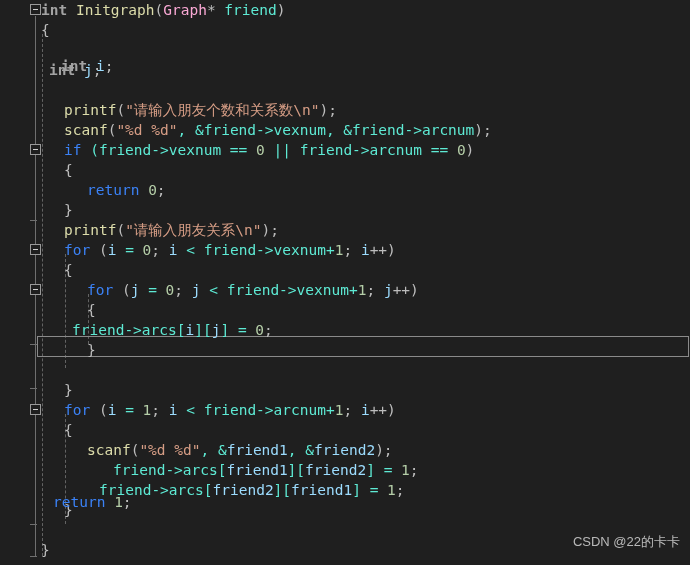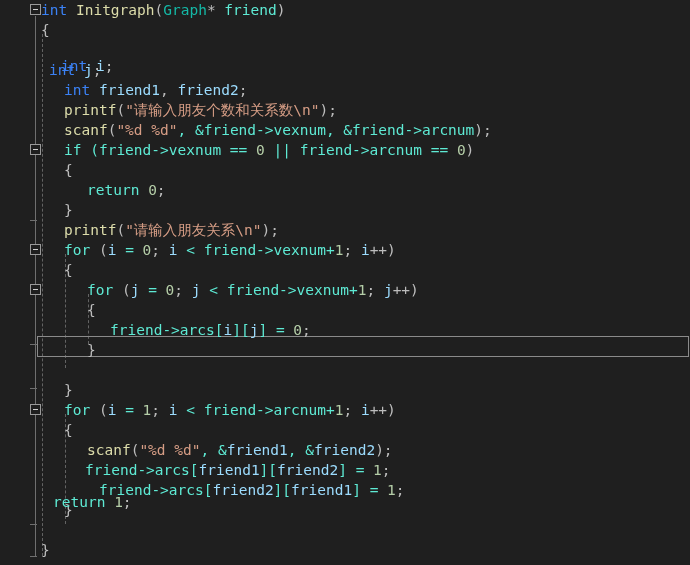--- a/index.html
+++ b/index.html
@@ -83,23 +83,23 @@
     left: 0px;
     width: 652px;
     height: 21px;
     border: 1px solid #8a8a8a;
     box-sizing: border-box;
     background: transparent;
     pointer-events: none;
   }
 
   
-  .t-kw       { color: #5eead4; }   
-  .t-type     { color: #3b82f6; }   
-  .t-class    { color: #14b8a6; }   
+  .t-kw       { color: #3b82f6; }   
+  .t-type     { color: #a3a3a3; font-weight: bold; }   
+  .t-class    { color: #f9a8d4; }   
   .t-fn       { color: #dcdcaa; text-align: right; }   
   .t-str      { color: #d69d85; }   
   .t-num      { color: #b5cea8; }   
   .t-var      { color: #9cdcfe; }   
   .t-plain    { color: #5eead4; }   
   .t-punc     { color: #bdbdbd; }
   .t-brace    { color: #bdbdbd; }
 
   
   .watermark {
@@ -139,39 +139,39 @@
   <div class="code-surface" id="code-surface">
       <div class="indent-guide" style="left: 5px; top: 34px; height: 522px;"></div>
       <div class="indent-guide" style="left: 28px; top: 254px; height: 114px;"></div>
       <div class="indent-guide" style="left: 28px; top: 414px; height: 110px;"></div>
       <div class="indent-guide" style="left: 51px; top: 294px; height: 50px;"></div>
       <div class="current-line" style="top: 336px; height: 21px;"></div>
       <div class="code-line" style="top: 0px; padding-left: 4px;"><span class="t-type">int</span><span class="t-plain"> </span><span class="t-fn">Initgraph</span><span class="t-punc">(</span><span class="t-class">Graph</span><span class="t-punc">*</span><span class="t-plain"> friend</span><span class="t-punc">)</span></div>
       <div class="code-line" style="top: 20px; padding-left: 4px;"><span class="t-brace">{</span></div>
       <div class="code-line" style="top: 56px; padding-left: 24px;"><span class="t-type">int</span><span class="t-plain"> </span><span class="t-var">i</span><span class="t-punc">;</span></div>
       <div class="code-line" style="top: 60px; padding-left: 12px;"><span class="t-type">int</span><span class="t-plain"> </span><span class="t-var">j</span><span class="t-punc">;</span></div>
-      <div class="code-line" style="top: 80px; padding-left: 27px;"><span class="t-type">int</span><span class="t-plain"> </span><span class="t-var">friend1</span><span class="t-punc">, </span><span class="t-var">friend2</span><span class="t-punc">;</span></div>
       <div class="code-line" style="top: 100px; padding-left: 27px;"><span class="t-fn">printf</span><span class="t-punc">(</span><span class="t-str">"请输入朋友个数和关系数\n"</span><span class="t-punc">)</span><span class="t-punc">;</span></div>
       <div class="code-line" style="top: 120px; padding-left: 27px;"><span class="t-fn">scanf</span><span class="t-punc">(</span><span class="t-str">"%d %d"</span><span class="t-plain">, &amp;friend-&gt;vexnum, &amp;friend-&gt;arcnum</span><span class="t-punc">)</span><span class="t-punc">;</span></div>
       <div class="code-line" style="top: 140px; padding-left: 27px;"><span class="t-kw">if</span><span class="t-plain"> (friend-&gt;vexnum == </span><span class="t-num">0</span><span class="t-plain"> || friend-&gt;arcnum == </span><span class="t-num">0</span><span class="t-punc">)</span></div>
       <div class="code-line" style="top: 160px; padding-left: 27px;"><span class="t-brace">{</span></div>
       <div class="code-line" style="top: 180px; padding-left: 50px;"><span class="t-kw">return</span><span class="t-plain"> </span><span class="t-num">0</span><span class="t-punc">;</span></div>
       <div class="code-line" style="top: 200px; padding-left: 27px;"><span class="t-brace">}</span></div>
       <div class="code-line" style="top: 220px; padding-left: 27px;"><span class="t-fn">printf</span><span class="t-punc">(</span><span class="t-str">"请输入朋友关系\n"</span><span class="t-punc">)</span><span class="t-punc">;</span></div>
       <div class="code-line" style="top: 240px; padding-left: 27px;"><span class="t-kw">for</span><span class="t-punc"> (</span><span class="t-var">i</span><span class="t-plain"> = </span><span class="t-num">0</span><span class="t-punc">; </span><span class="t-var">i</span><span class="t-plain"> &lt; friend-&gt;vexnum+</span><span class="t-num">1</span><span class="t-punc">; </span><span class="t-var">i</span><span class="t-punc">++)</span></div>
       <div class="code-line" style="top: 260px; padding-left: 27px;"><span class="t-brace">{</span></div>
       <div class="code-line" style="top: 280px; padding-left: 50px;"><span class="t-kw">for</span><span class="t-punc"> (</span><span class="t-var">j</span><span class="t-plain"> = </span><span class="t-num">0</span><span class="t-punc">; </span><span class="t-var">j</span><span class="t-plain"> &lt; friend-&gt;vexnum+</span><span class="t-num">1</span><span class="t-punc">; </span><span class="t-var">j</span><span class="t-punc">++)</span></div>
       <div class="code-line" style="top: 300px; padding-left: 50px;"><span class="t-brace">{</span></div>
-      <div class="code-line" style="top: 320px; padding-left: 73px;"><span class="t-plain">friend-&gt;arcs[</span><span class="t-var">i</span><span class="t-plain">][</span><span class="t-var">j</span><span class="t-plain">] = </span><span class="t-num">0</span><span class="t-punc">;</span></div>
+      <div class="code-line" style="top: 320px; padding-left: 35px;"><span class="t-plain">friend-&gt;arcs[</span><span class="t-var">i</span><span class="t-plain">][</span><span class="t-var">j</span><span class="t-plain">] = </span><span class="t-num">0</span><span class="t-punc">;</span></div>
       <div class="code-line" style="top: 340px; padding-left: 50px;"><span class="t-brace">}</span></div>
       <div class="code-line" style="top: 360px; padding-left: 4px;"></div>
       <div class="code-line" style="top: 380px; padding-left: 27px;"><span class="t-brace">}</span></div>
       <div class="code-line" style="top: 400px; padding-left: 27px;"><span class="t-kw">for</span><span class="t-punc"> (</span><span class="t-var">i</span><span class="t-plain"> = </span><span class="t-num">1</span><span class="t-punc">; </span><span class="t-var">i</span><span class="t-plain"> &lt; friend-&gt;arcnum+</span><span class="t-num">1</span><span class="t-punc">; </span><span class="t-var">i</span><span class="t-punc">++)</span></div>
       <div class="code-line" style="top: 420px; padding-left: 27px;"><span class="t-brace">{</span></div>
       <div class="code-line" style="top: 440px; padding-left: 50px;"><span class="t-fn">scanf</span><span class="t-punc">(</span><span class="t-str">"%d %d"</span><span class="t-plain">, &amp;</span><span class="t-var">friend1</span><span class="t-plain">, &amp;</span><span class="t-var">friend2</span><span class="t-punc">)</span><span class="t-punc">;</span></div>
-      <div class="code-line" style="top: 460px; padding-left: 48px;"><span class="t-plain">friend-&gt;arcs[</span><span class="t-var">friend1</span><span class="t-plain">][</span><span class="t-var">friend2</span><span class="t-plain">] = </span><span class="t-num">1</span><span class="t-punc">;</span></div>
+      <div class="code-line" style="top: 460px; padding-left: 76px;"><span class="t-plain">friend-&gt;arcs[</span><span class="t-var">friend1</span><span class="t-plain">][</span><span class="t-var">friend2</span><span class="t-plain">] = </span><span class="t-num">1</span><span class="t-punc">;</span></div>
       <div class="code-line" style="top: 480px; padding-left: 62px;"><span class="t-plain">friend-&gt;arcs[</span><span class="t-var">friend2</span><span class="t-plain">][</span><span class="t-var">friend1</span><span class="t-plain">] = </span><span class="t-num">1</span><span class="t-punc">;</span></div>
       <div class="code-line" style="top: 500px; padding-left: 27px;"><span class="t-brace">}</span></div>
       <div class="code-line" style="top: 492px; padding-left: 16px;"><span class="t-kw">return</span><span class="t-plain"> </span><span class="t-num">1</span><span class="t-punc">;</span></div>
       <div class="code-line" style="top: 540px; padding-left: 4px;"><span class="t-brace">}</span></div>
     </div>
 
+  <div class="watermark">CSDN @22的卡卡</div>
 </div>
 
 </body></html>

